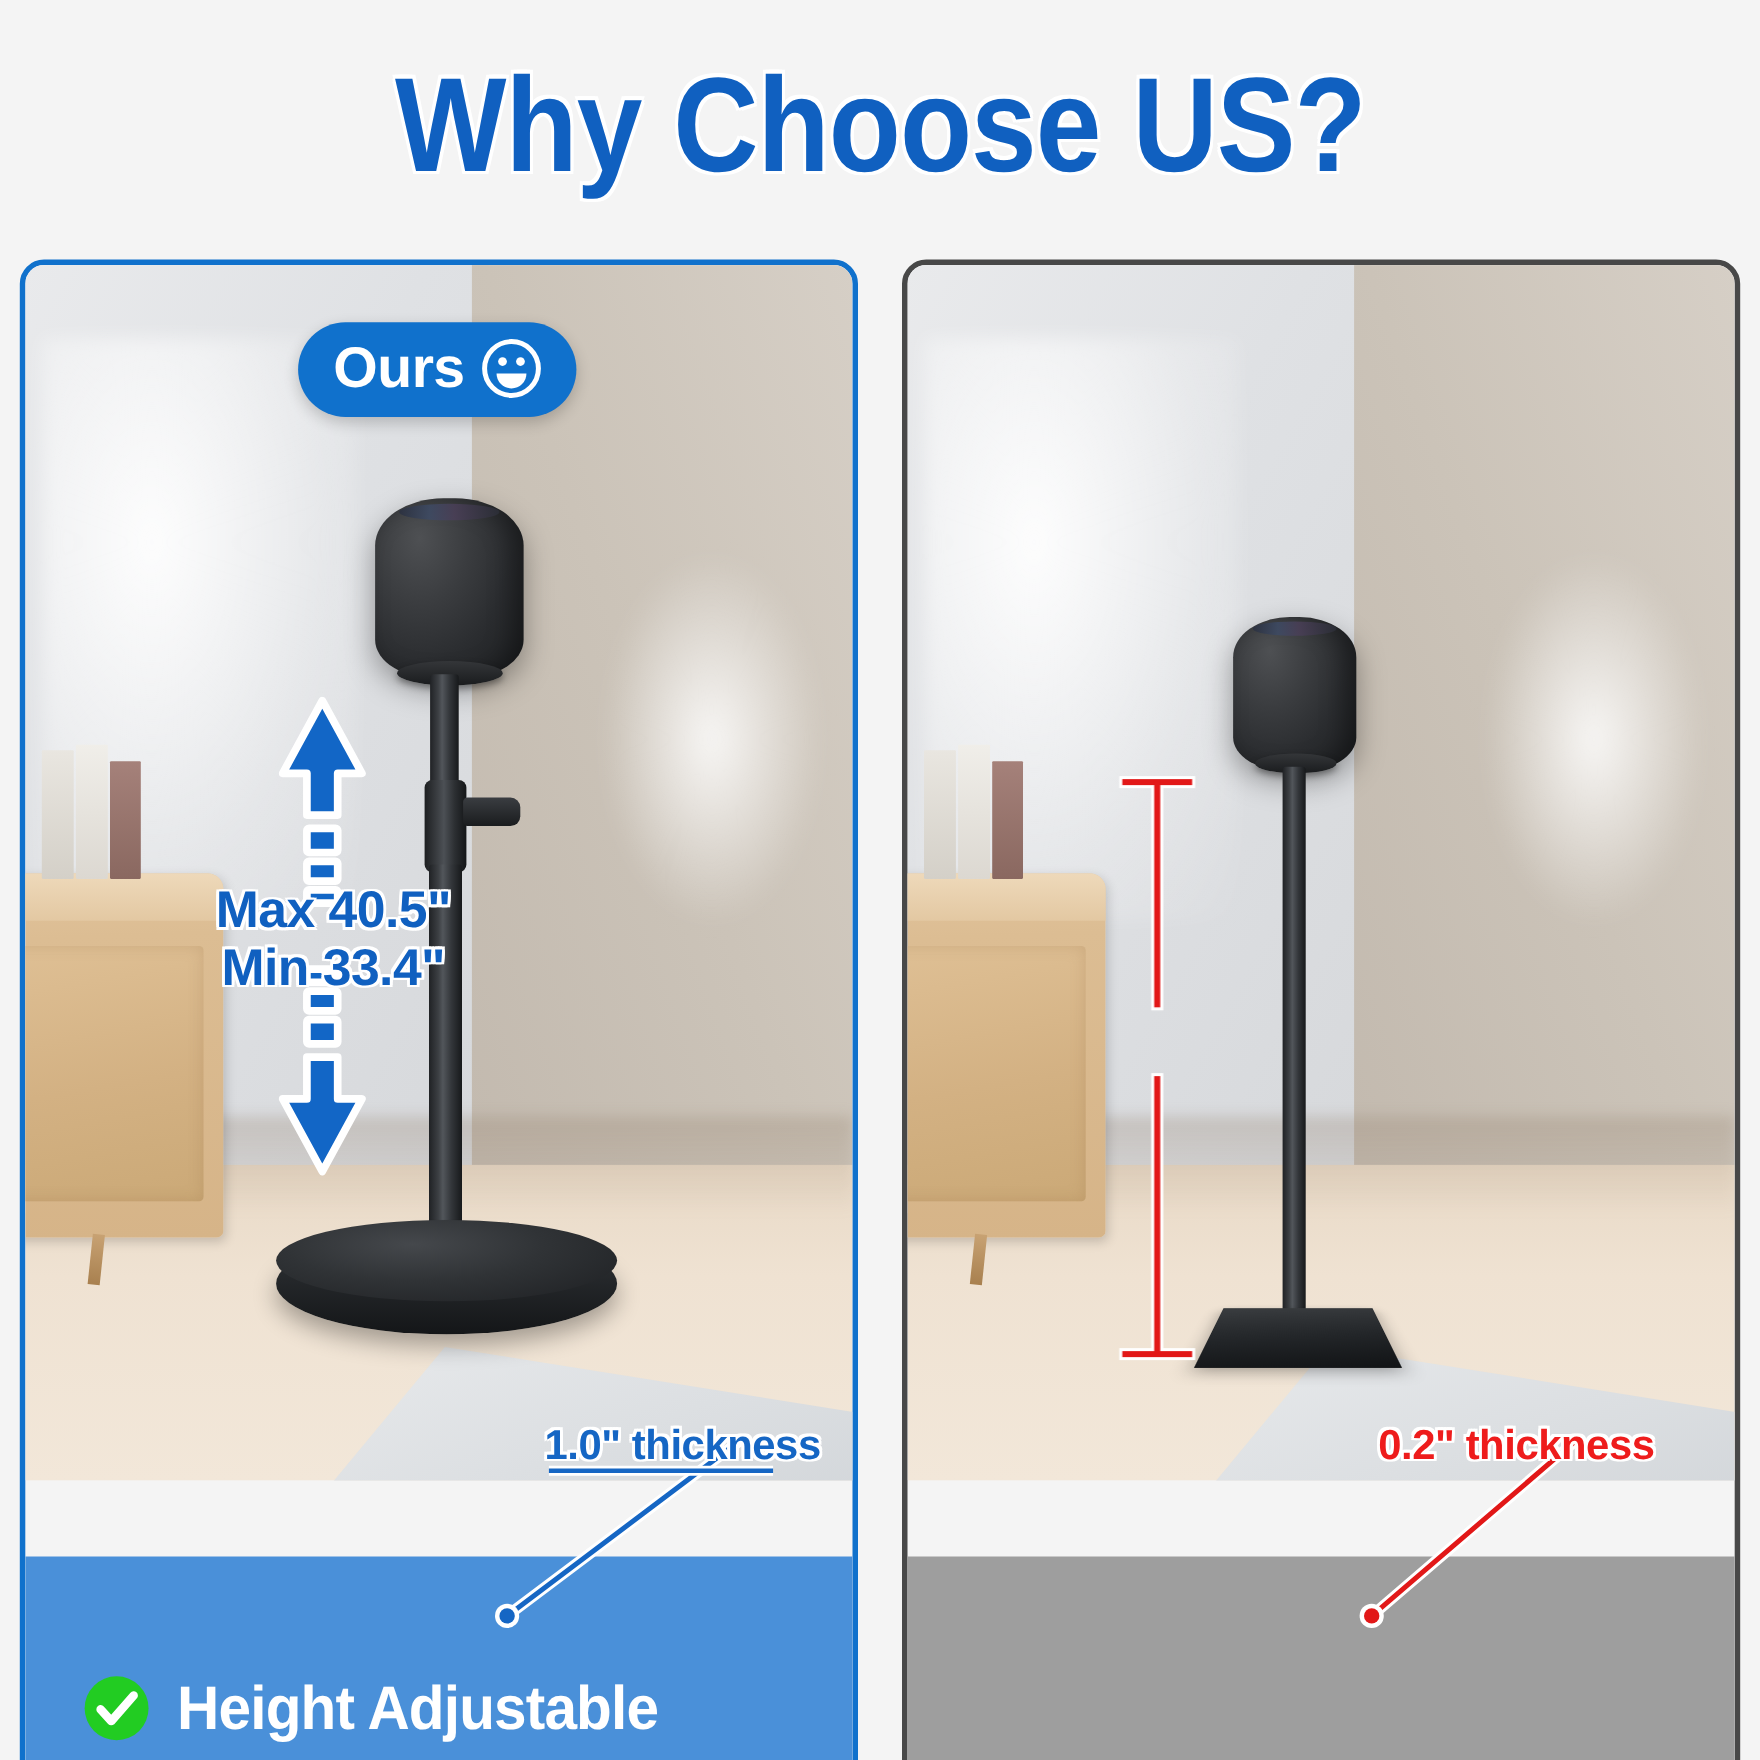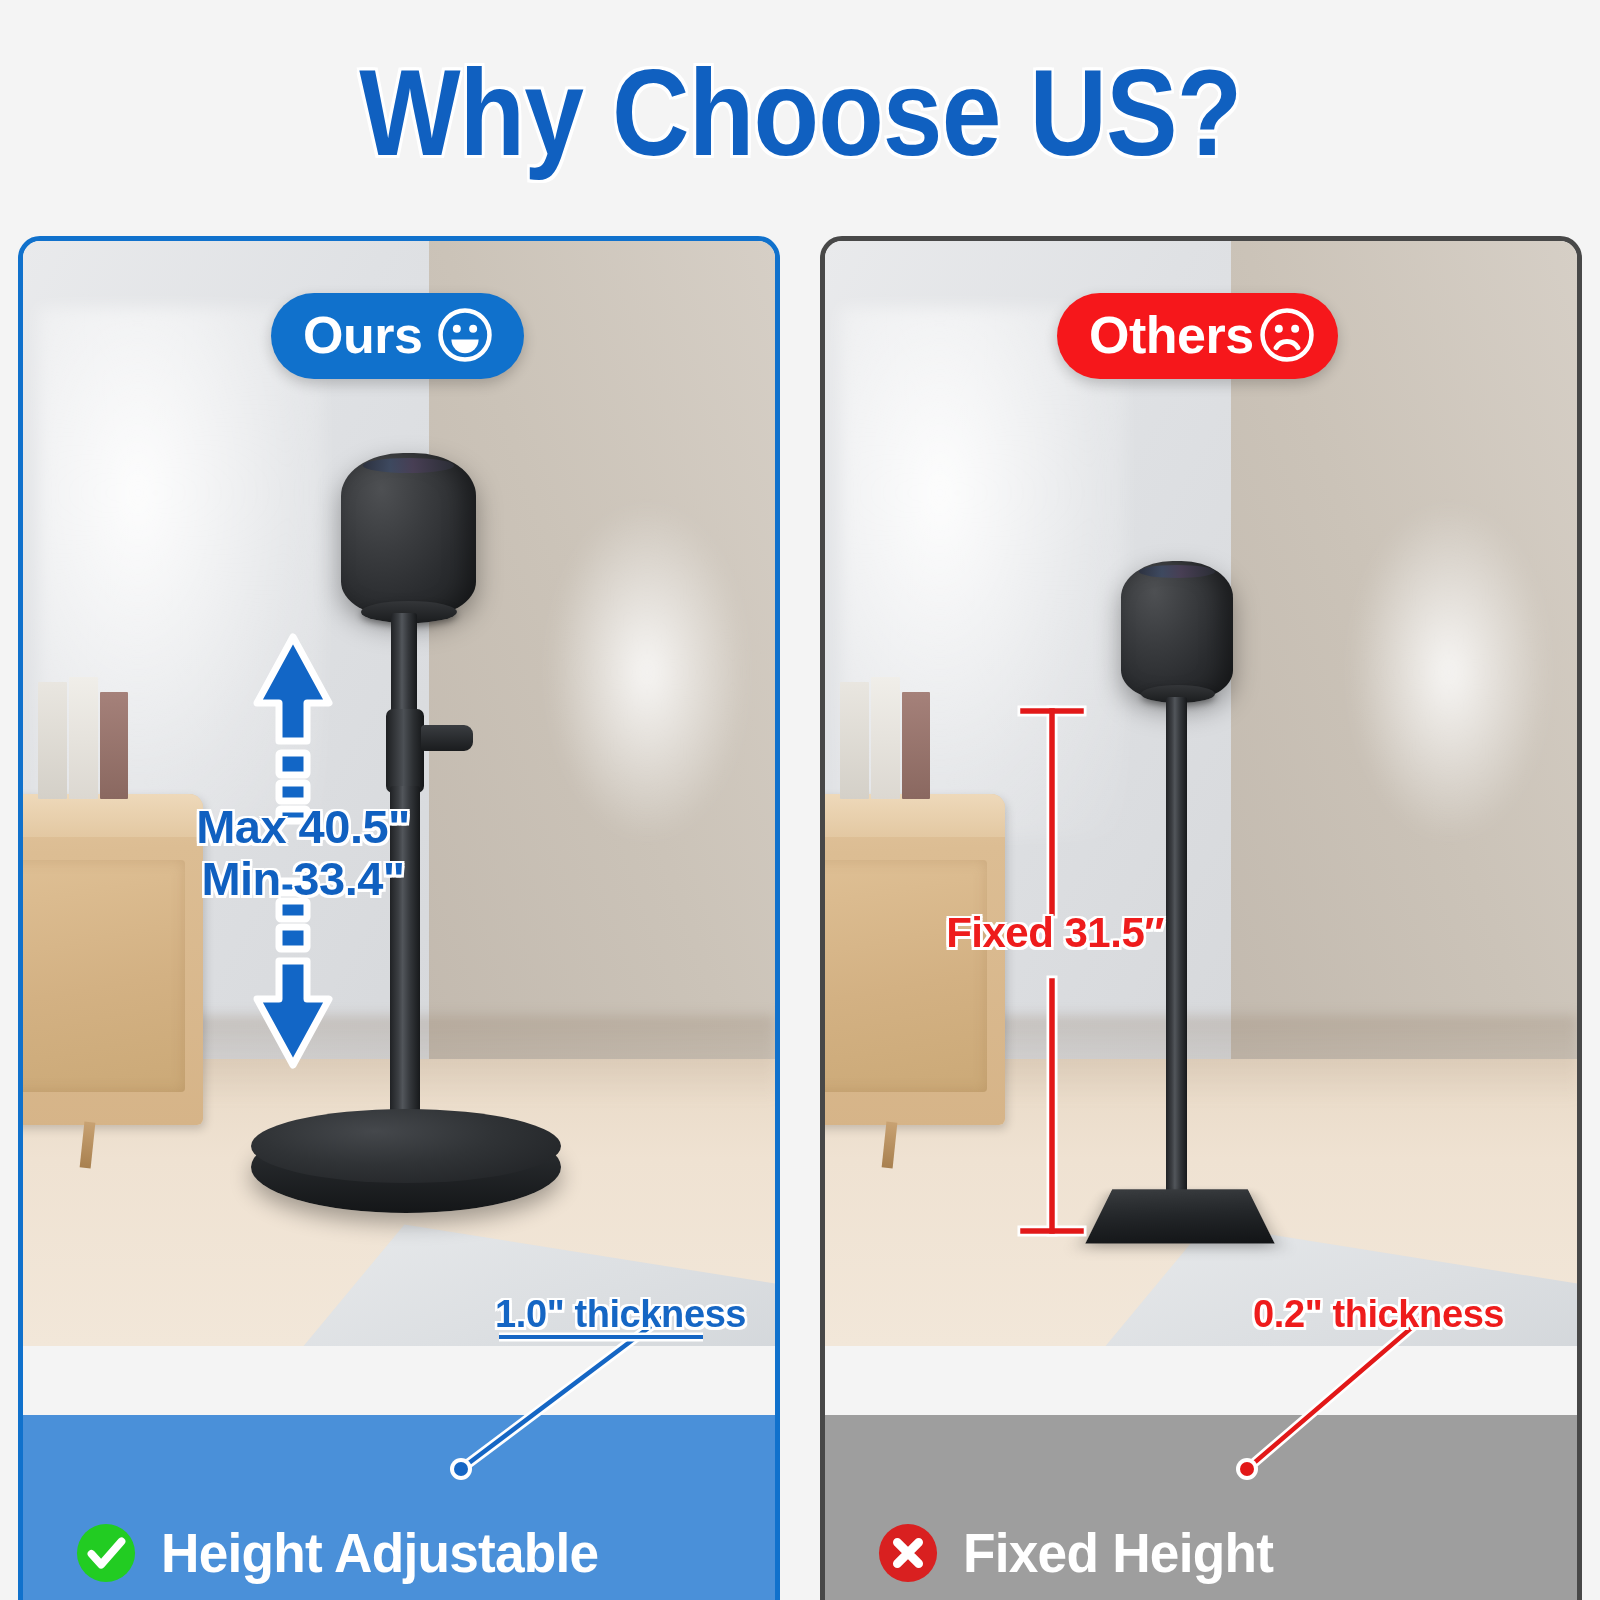--- a/index.html
+++ b/index.html
@@ -449,56 +449,39 @@
     </div>
 
     <div class="speaker" style="left:296px; top:320px; width:112px; height:140px;"></div>
     <div class="speaker-foot" style="left:316px; top:444px; width:74px; height:18px;"></div>
 
     <div class="pole" style="left:341px; top:456px; width:21px; height:500px;"></div>
 
     <div class="base-flat" style="left:276px; top:915px; width:158px; height:112px;"></div>
   </div>
 
-  <div class="badge" id="badge-others">
-    <span>Others</span>
-    <svg class="face" viewBox="0 0 64 64">
-      <circle cx="32" cy="32" r="27" fill="none" stroke="#fff" stroke-width="5"></circle>
-      <circle cx="23" cy="25" r="4.4" fill="#fff"></circle>
-      <circle cx="41" cy="25" r="4.4" fill="#fff"></circle>
-      <path d="M20 46 A14 14 0 0 1 44 46" fill="none" stroke="#fff" stroke-width="5.5" stroke-linecap="round"></path>
-    </svg>
-  </div>
 
   <svg id="measure-rule" viewBox="0 0 90 540">
     <g stroke="#ffffff" stroke-width="11" stroke-linecap="square">
       <line x1="16" y1="10" x2="74" y2="10"></line>
       <line x1="45" y1="10" x2="45" y2="212"></line>
       <line x1="45" y1="280" x2="45" y2="530"></line>
       <line x1="16" y1="530" x2="74" y2="530"></line>
     </g>
     <g stroke="#e21818" stroke-width="5.5" stroke-linecap="square">
       <line x1="16" y1="10" x2="74" y2="10"></line>
       <line x1="45" y1="10" x2="45" y2="212"></line>
       <line x1="45" y1="280" x2="45" y2="530"></line>
       <line x1="16" y1="530" x2="74" y2="530"></line>
     </g>
   </svg>
-  <div id="measure-text-others">Fixed 31.5″</div>
 
   <svg class="callout-svg" style="left:360px; top:1040px; width:300px; height:200px;" viewBox="0 0 300 200">
     <line x1="62" y1="188" x2="246" y2="30" stroke="#ffffff" stroke-width="10" stroke-linecap="round"></line>
     <line x1="62" y1="188" x2="246" y2="30" stroke="#e21818" stroke-width="4.5" stroke-linecap="round"></line>
     <circle cx="62" cy="188" r="11" fill="#ffffff"></circle>
     <circle cx="62" cy="188" r="7" fill="#e21818"></circle>
   </svg>
   <div class="callout-text" id="callout-text-others">0.2" thickness</div>
 
   <div class="footer" id="footer-others">
-    <div class="feature-row">
-      <svg class="feature-icon" viewBox="0 0 64 64">
-        <circle cx="32" cy="32" r="30" fill="#d92020"></circle>
-        <path d="M21 21 L43 43 M43 21 L21 43" fill="none" stroke="#fff" stroke-width="9" stroke-linecap="round"></path>
-      </svg>
-      <span class="feature-label">Fixed Height</span>
-    </div>
   </div>
 </div>
 
 </body></html>

